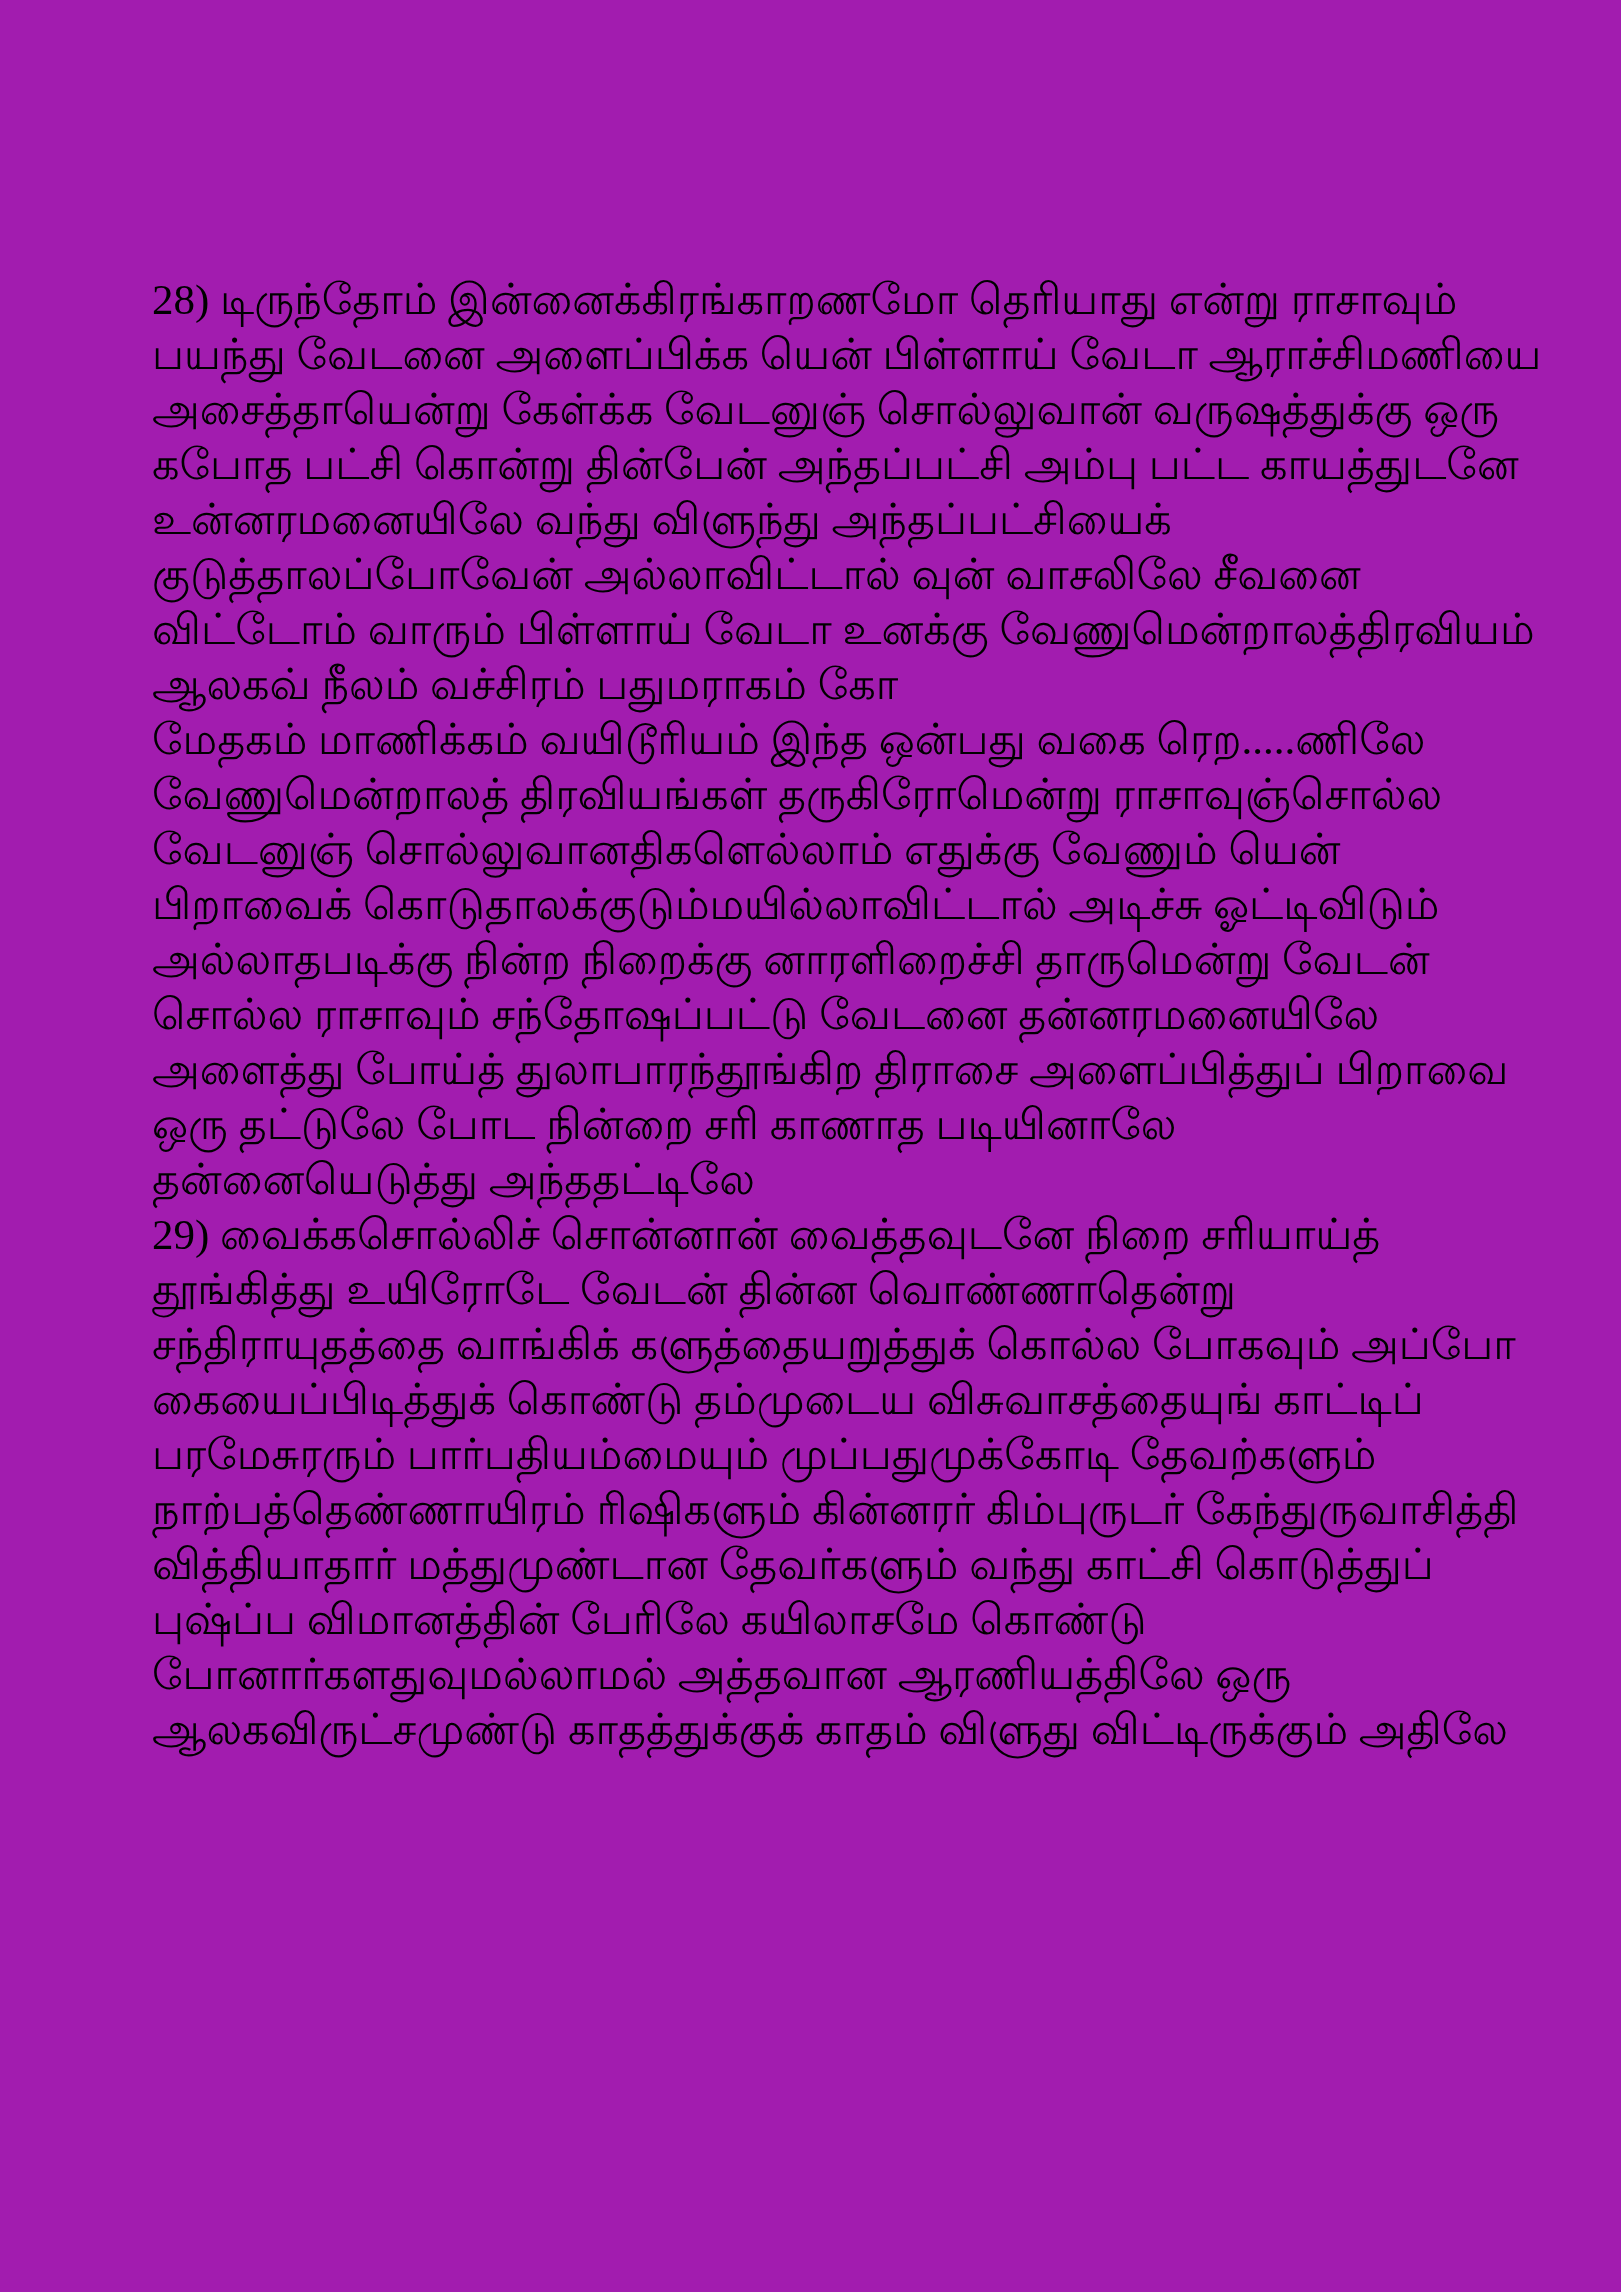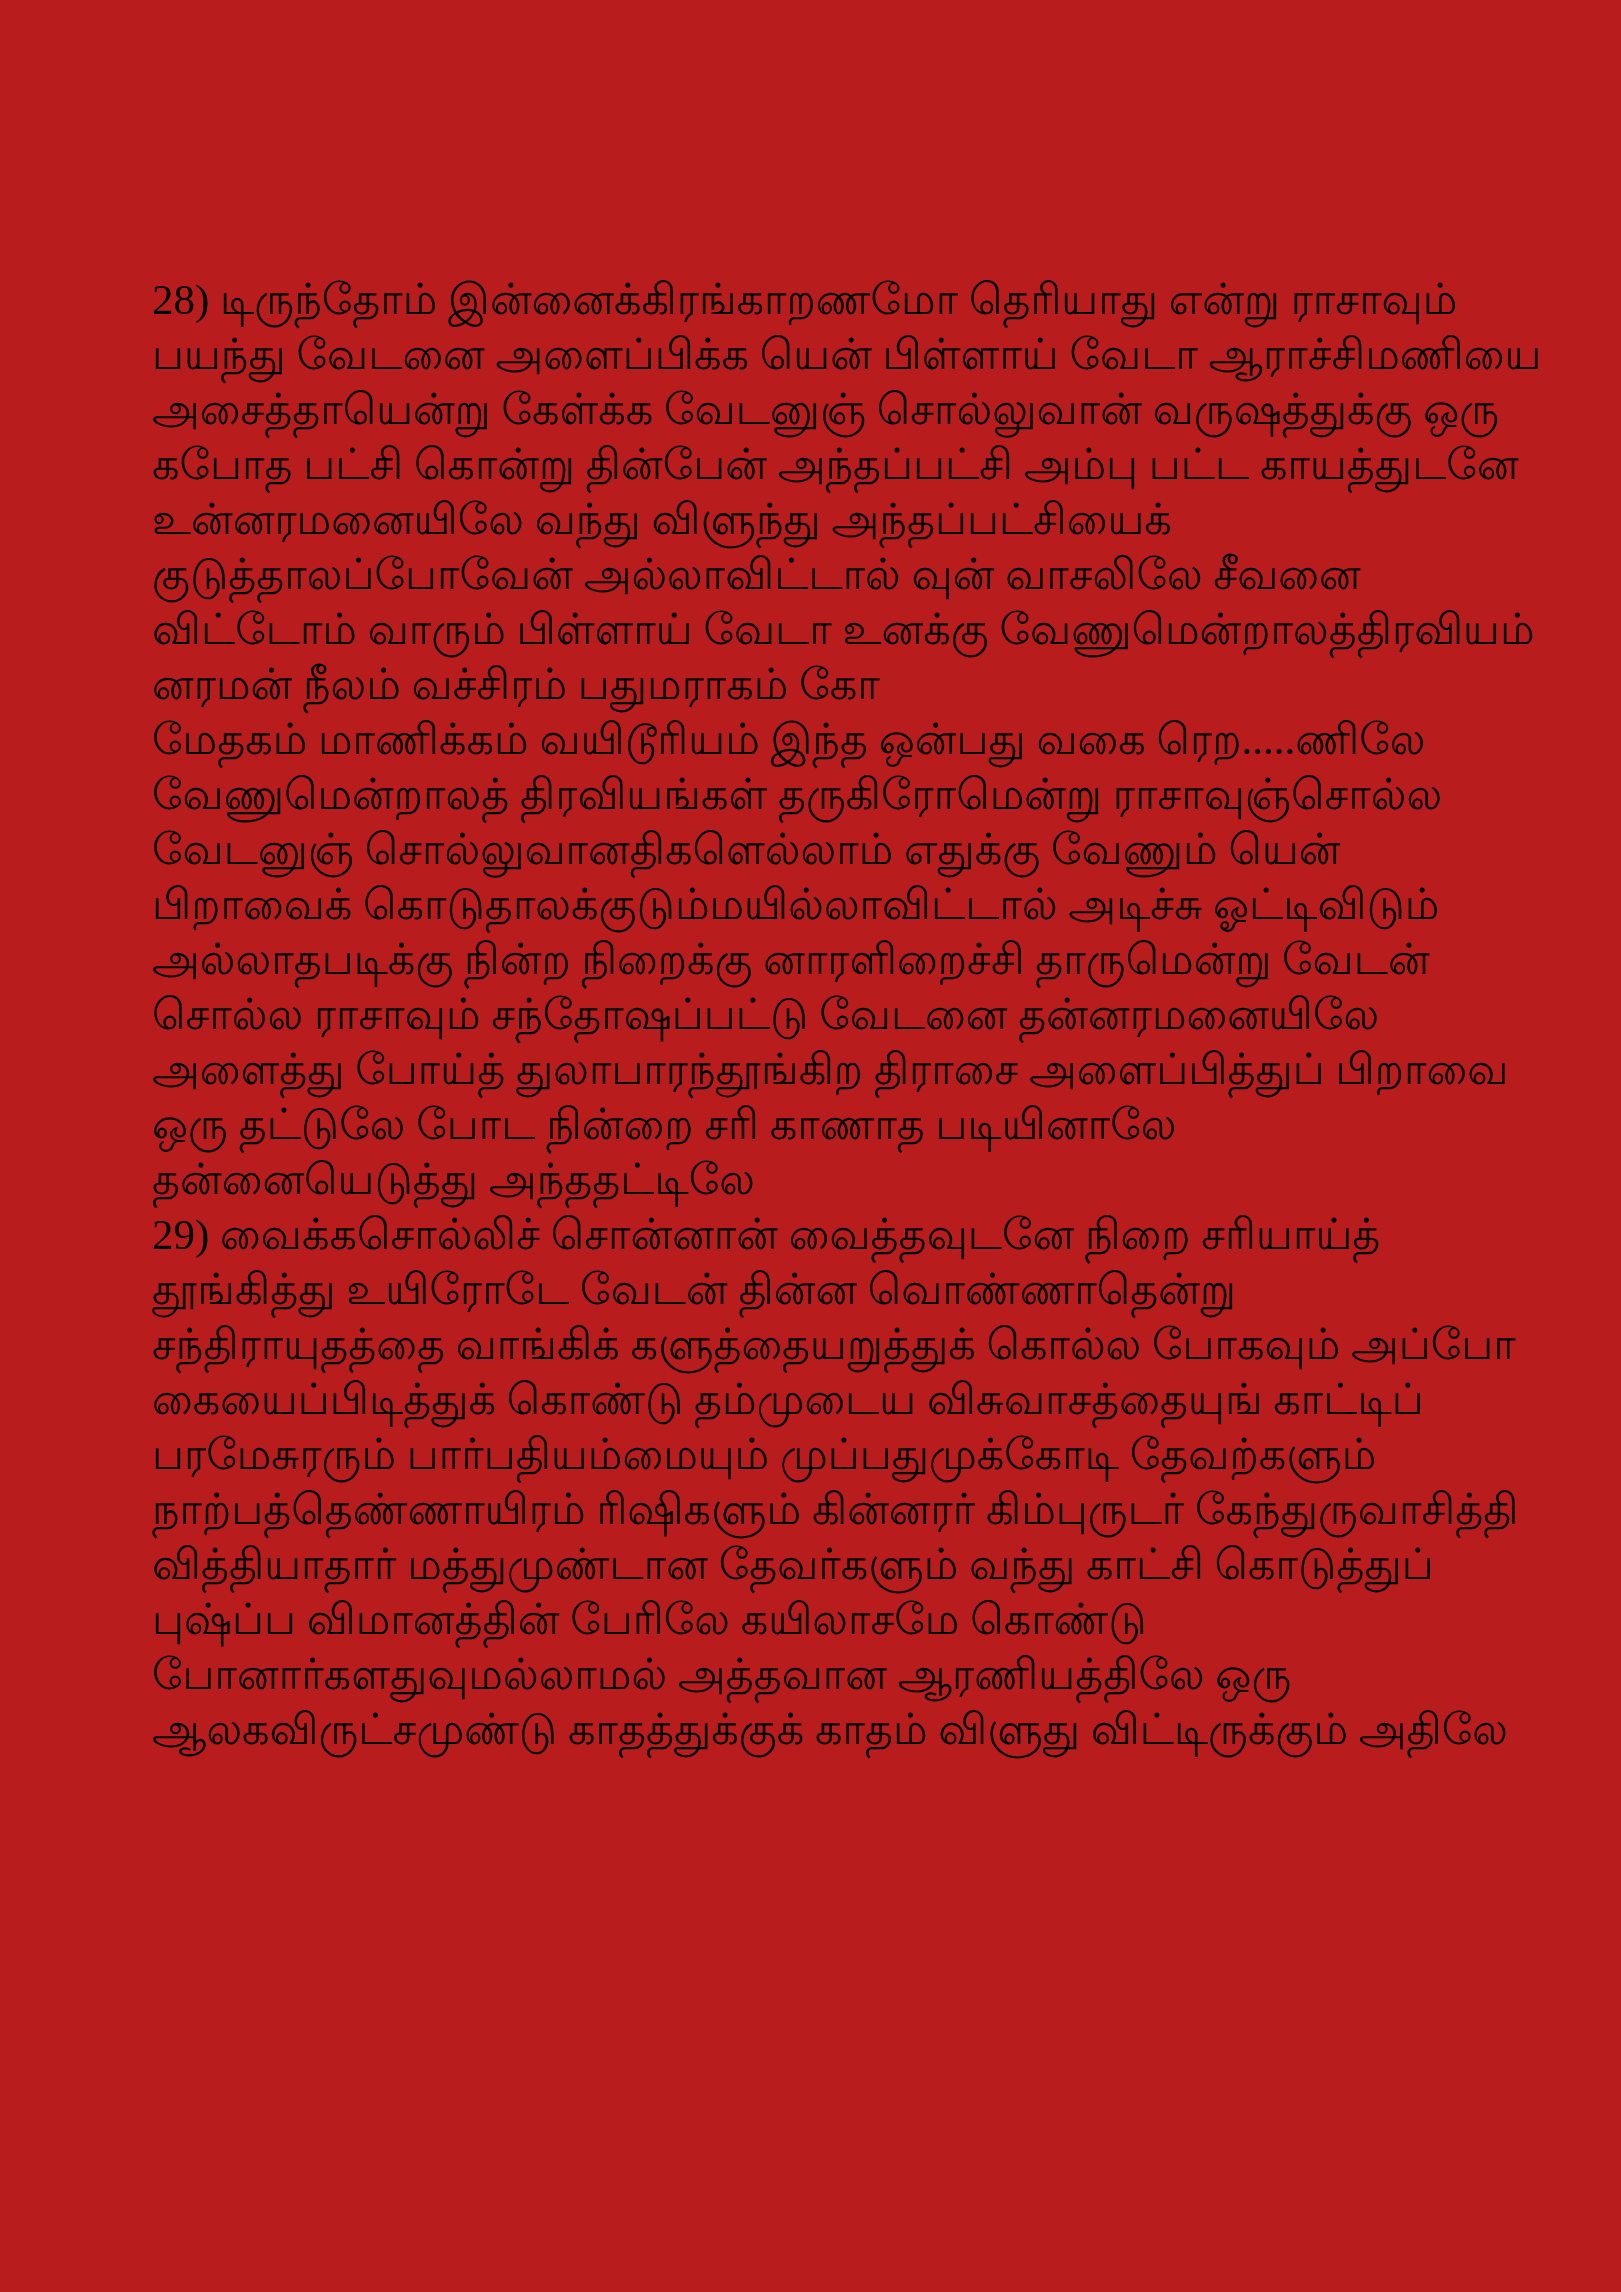--- a/index.html
+++ b/index.html
@@ -7,21 +7,21 @@
     padding: 0;
   }
   body {
     background: #ffffff;
     font-family: "Liberation Serif", serif;
   }
   .page {
     position: relative;
     width: 1621px;
     height: 2293px;
-    background: #b91c1c;
+    background: #a21caf;
     overflow: hidden;
   }
   .content {
     position: absolute;
     left: 152px;
     top: 272px;
     width: 1343px;
   }
   .para {
     margin: 0;
@@ -44,21 +44,21 @@
   <div class="content">
 
     <div class="para">
       <div class="line">28) டிருந்தோம் இன்னைக்கிரங்காறணமோ தெரியாது என்று ராசாவும்</div>
       <div class="line">பயந்து வேடனை அளைப்பிக்க யென் பிள்ளாய் வேடா ஆராச்சிமணியை</div>
       <div class="line">அசைத்தாயென்று கேள்க்க வேடனுஞ் சொல்லுவான் வருஷத்துக்கு ஒரு</div>
       <div class="line">கபோத பட்சி கொன்று தின்பேன் அந்தப்பட்சி அம்பு பட்ட காயத்துடனே</div>
       <div class="line">உன்னரமனையிலே வந்து விளுந்து அந்தப்பட்சியைக்</div>
       <div class="line">குடுத்தாலப்போவேன் அல்லாவிட்டால் வுன் வாசலிலே சீவனை</div>
       <div class="line">விட்டோம் வாரும் பிள்ளாய் வேடா உனக்கு வேணுமென்றாலத்திரவியம்</div>
-      <div class="line">னரமன் நீலம் வச்சிரம் பதுமராகம் கோ</div>
+      <div class="line">ஆலகவ் நீலம் வச்சிரம் பதுமராகம் கோ</div>
     </div>
 
     <div class="para">
       <div class="line">மேதகம் மாணிக்கம் வயிடூரியம் இந்த ஒன்பது வகை ரெற.....ணிலே</div>
       <div class="line">வேணுமென்றாலத் திரவியங்கள் தருகிரோமென்று ராசாவுஞ்சொல்ல</div>
       <div class="line">வேடனுஞ் சொல்லுவானதிகளெல்லாம் எதுக்கு வேணும் யென்</div>
       <div class="line">பிறாவைக் கொடுதாலக்குடும்மயில்லாவிட்டால் அடிச்சு ஓட்டிவிடும்</div>
       <div class="line">அல்லாதபடிக்கு நின்ற நிறைக்கு னாரளிறைச்சி தாருமென்று வேடன்</div>
       <div class="line">சொல்ல ராசாவும் சந்தோஷப்பட்டு வேடனை தன்னரமனையிலே</div>
       <div class="line">அளைத்து போய்த் துலாபாரந்தூங்கிற திராசை அளைப்பித்துப் பிறாவை</div>

